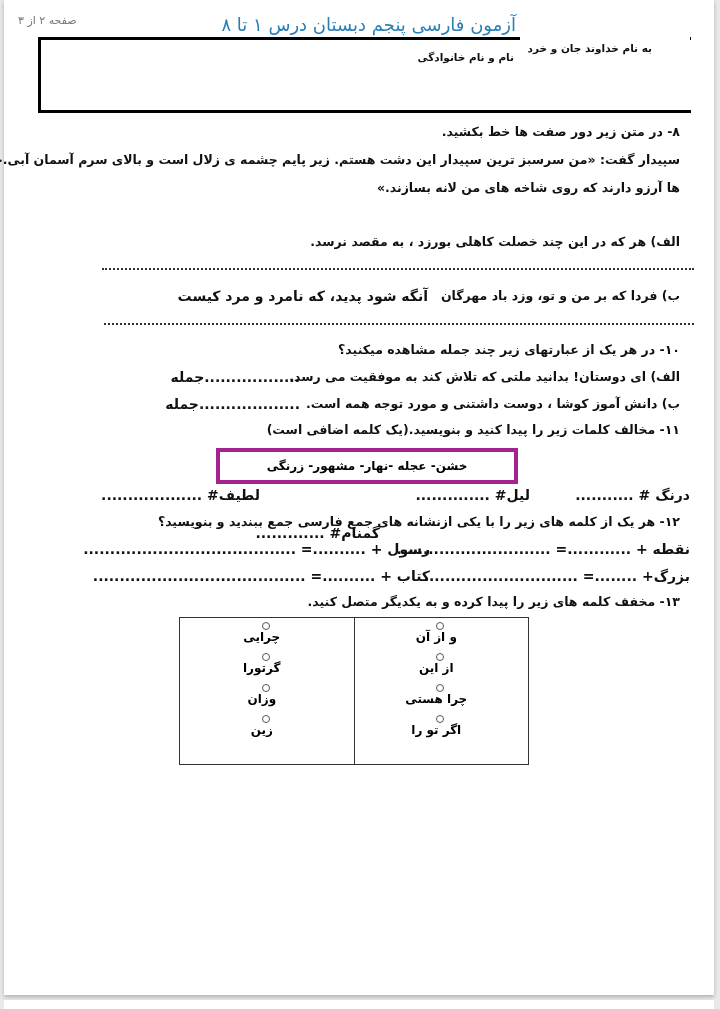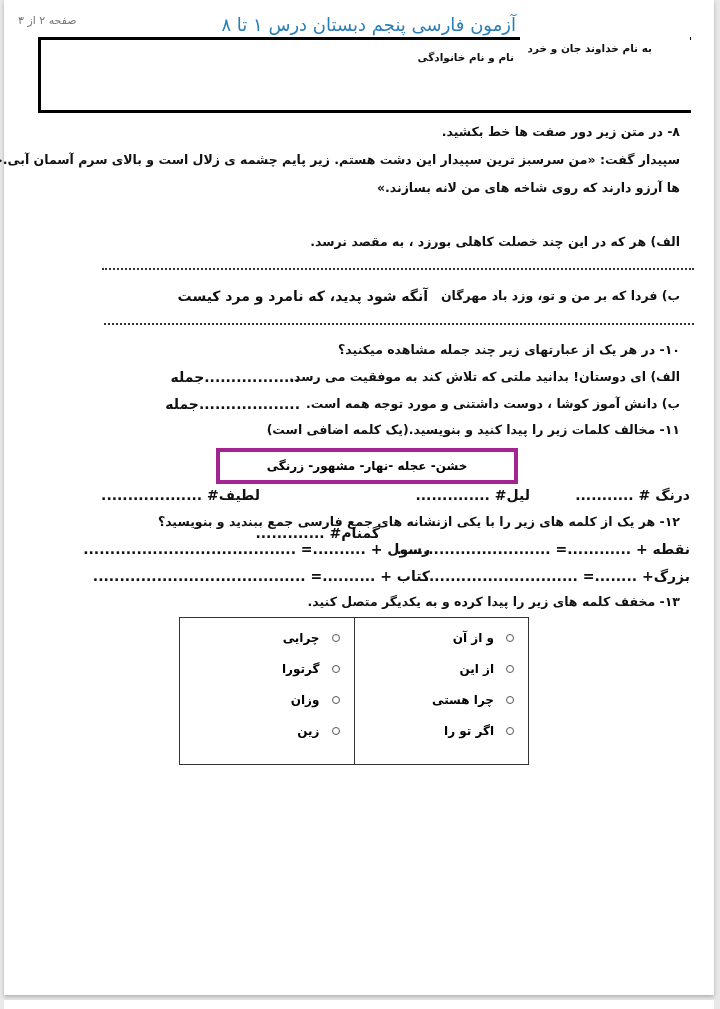--- a/index.html
+++ b/index.html
@@ -19,21 +19,21 @@
   .basmala { left:540px; top:42px; width:108px; text-align:left; font-size:10.5px; }
   .name-label { left:400px; top:51px; width:110px; text-align:right; font-size:10.5px; }
   .line { right:34px; font-size:12.5px; }
   .dots { position:absolute; border-bottom:2px dotted #333; height:0; }
   .choice-box { position:absolute; left:212px; top:448px; width:294px; height:28px;
                 border:4px solid #a3238f; text-align:center; }
   .choice-box span { display:block; line-height:28px; font-size:12px; font-weight:bold; }
   table.match { position:absolute; left:175px; top:617px; width:350px; height:148px;
                 border-collapse:collapse; border:1px solid #333; }
   table.match td { border:1px solid #333; vertical-align:top; padding:4px 10px 0 0; width:50%; }
-  .mitem { direction:rtl; display:flex; align-items:center; height:31px; font-weight:bold; font-size:12px; }
+  .mitem { direction:rtl; display:flex; align-items:center; height:31px; font-weight:bold; font-size:12px;flex-direction:column; }
   .bullet { display:inline-block; width:6px; height:6px; border:1px solid #555; border-radius:50%; margin-left:12px; margin-right:4px; }
 </style>
 </head>
 <body>
 
 <div class="page">
 
   <div class="abs rtl hdr-title">آزمون فارسی پنجم دبستان درس ۱ تا ۸</div>
   <div class="abs rtl hdr-page">صفحه ۲ از ۳</div>
 

